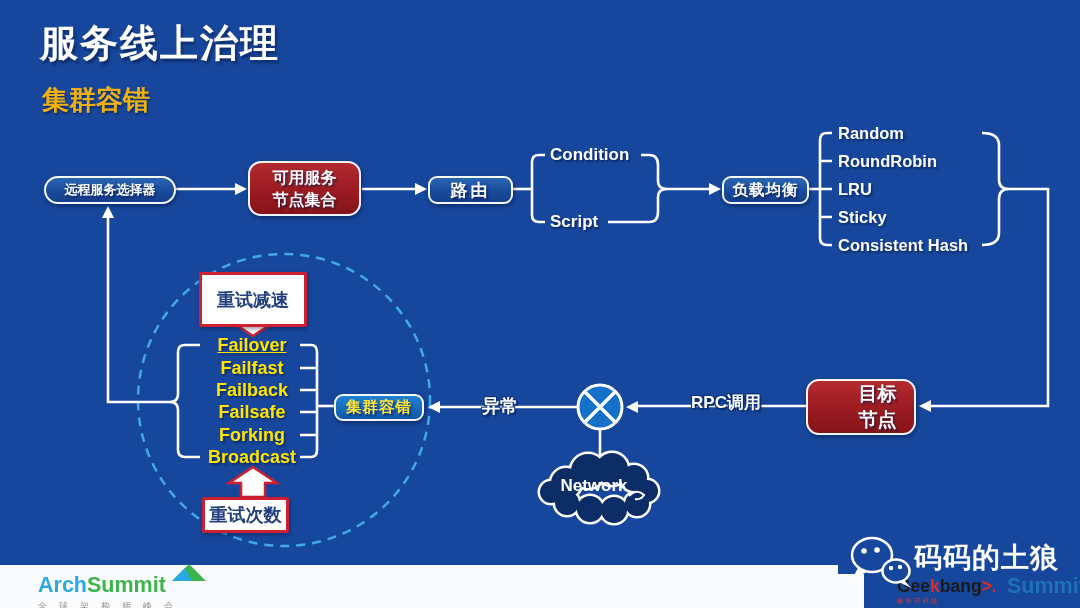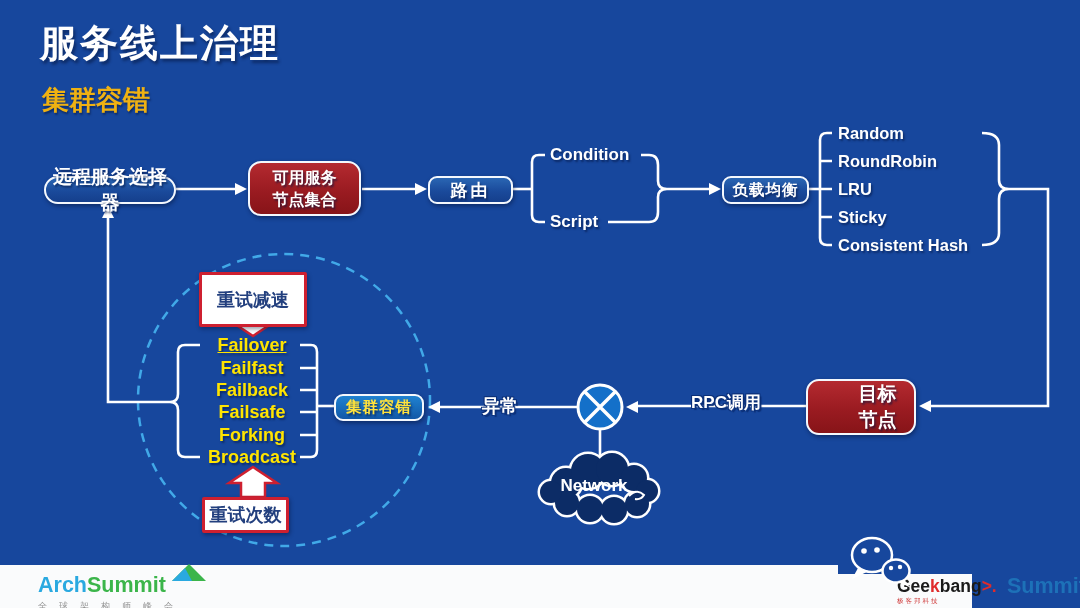--- a/index.html
+++ b/index.html
@@ -23,21 +23,21 @@
   .box-light{background:linear-gradient(180deg,#1f82d1 0%,#1158a7 100%);border-radius:9px;}
   .box-retry{
     position:absolute;display:flex;align-items:center;justify-content:center;
     background:#fff;border:3px solid #ce2030;color:#223f7e;font-weight:bold;
     box-sizing:border-box;box-shadow:1px 2px 4px rgba(0,10,40,.4);
   }
   .title{position:absolute;left:40px;top:18px;font-size:38px;font-weight:bold;color:#fff;letter-spacing:2px;text-shadow:2px 3px 3px rgba(0,10,40,.45);}
   .subtitle{position:absolute;left:42px;top:82px;font-size:27px;font-weight:bold;color:#efb112;text-shadow:1px 2px 2px rgba(0,10,40,.45);}
   .fault-item{position:absolute;left:190px;width:124px;text-align:center;color:#ffe400;font-weight:bold;font-size:18px;text-shadow:1.5px 2px 2px rgba(4,22,66,.55);}
   .lb-item{position:absolute;left:838px;color:#fff;font-weight:bold;font-size:16.5px;text-shadow:1.5px 2px 2px rgba(4,22,66,.55);}
-  .footer{position:absolute;left:0;top:565px;width:972px;height:43px;background:#fafbfc;}
+  .footer{position:absolute;left:0;top:565px;width:864px;height:43px;background:#fafbfc;}
   .wm-patch{position:absolute;left:838px;top:565px;width:242px;height:9px;background:#17479d;}
   svg{display:block;}
 </style>
 </head>
 <body>
 
 <div class="slide">
 
   <svg class="abs" style="left:0;top:0;" width="1080" height="608" viewBox="0 0 1080 608">
 
@@ -119,21 +119,21 @@
       <path d="M629,496 q8,-8 15,-1 q-3,5 -9,4" stroke="#fff" stroke-width="2" fill="none"></path>
     </g>
 
     <polygon points="241,313 265,313 265,320 277,320 253,336 229,320 241,320" fill="#fff" stroke="#ce2030" stroke-width="2.5"></polygon>
     <polygon points="253,467 277,483 265,483 265,497 241,497 241,483 229,483" fill="#fff" stroke="#ce2030" stroke-width="2.5"></polygon>
   </svg>
 
   <div class="title">服务线上治理</div>
   <div class="subtitle">集群容错</div>
 
-  <div class="box box-blue ts" style="left:44px;top:176px;width:132px;height:28px;font-size:19px;border-radius:14px;">远程服务选择器</div>
+  <div class="box box-blue ts" style="left:44px;top:176px;width:132px;height:28px;font-size:13px;border-radius:14px;">远程服务选择器</div>
 
   <div class="box box-red ts" style="left:248px;top:161px;width:113px;height:55px;font-size:16px;line-height:1.35;">
     <div>
         <div>可用服务</div>
          <div>节点集合</div>
       </div>
   </div>
 
   <div class="box box-blue ts" style="left:428px;top:176px;width:85px;height:28px;font-size:17px;letter-spacing:3px;">路由</div>
 
@@ -200,14 +200,15 @@
   <svg class="abs" style="left:846px;top:533px;" width="70" height="58" viewBox="0 0 70 58">
     <ellipse cx="26" cy="22" rx="20" ry="17" fill="#17479d" stroke="#fff" stroke-width="2.5"></ellipse>
     <polygon points="12,35 6,46 23,38" fill="#fff"></polygon>
     <circle cx="18" cy="18" r="2.8" fill="#fff"></circle>
     <circle cx="31" cy="17" r="2.8" fill="#fff"></circle>
     <ellipse cx="50" cy="38" rx="13.5" ry="11.5" fill="#17479d" stroke="#fff" stroke-width="2.5"></ellipse>
     <polygon points="58,47 65,55 51,48" fill="#fff"></polygon>
     <circle cx="45" cy="35" r="2.2" fill="#fff"></circle>
     <circle cx="54" cy="34" r="2.2" fill="#fff"></circle>
   </svg>
+  <div class="lbl" style="left:914px;top:543px;font-size:28px;letter-spacing:1px;">码码的土狼</div>
 
 </div>
 
 </body></html>

